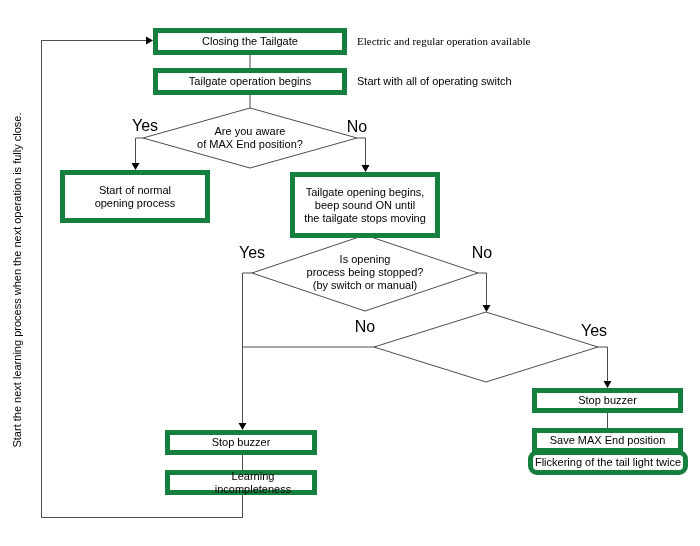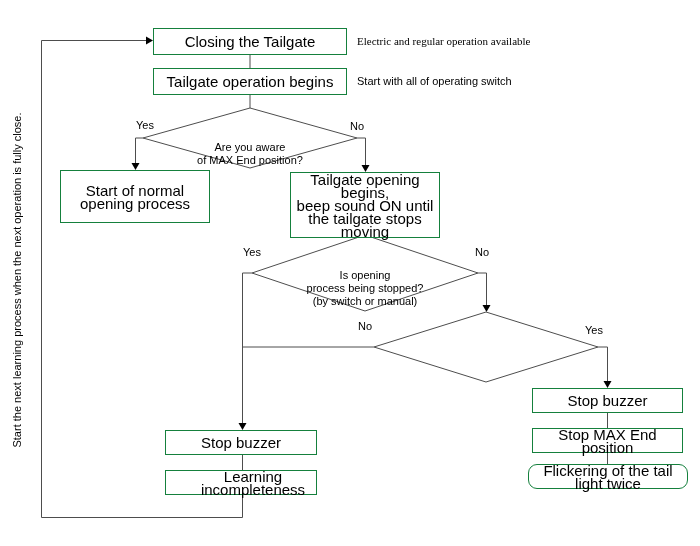--- a/index.html
+++ b/index.html
@@ -8,40 +8,39 @@
     width:700px;height:546px;
     background:#ffffff;
     font-family:"Liberation Sans","DejaVu Sans",sans-serif;
     color:#000;
     overflow:hidden;
   }
   #wires{position:absolute;left:0;top:0;width:700px;height:546px;}
   .box{
     position:absolute;
     box-sizing:border-box;
-    border:1px solid #15803d;
+    border:5px solid #15803d;
     background:#ffffff;
     display:flex;align-items:center;justify-content:center;
     text-align:center;
-    font-size:15px;line-height:13px;
+    font-size:11px;line-height:13px;
     white-space:pre-line;
   }
   .dtext{
     position:absolute;
     text-align:center;
     font-size:11px;line-height:13px;
     white-space:pre-line;
     pointer-events:none;
-    margin-top:16px;
   }
   .blabel{
     position:absolute;
     width:40px;
     text-align:center;
-    font-size:11px;line-height:13px;
+    font-size:16px;line-height:13px;
   }
   .note{
     position:absolute;
     font-size:11px;line-height:13px;
     white-space:nowrap;
   }
   .vnote{
     position:absolute;
     left:-183px;top:273px;
     width:400px;height:14px;
@@ -97,23 +96,23 @@
   <div class="box" style="left:290px;top:172px;width:150px;height:66px;">Tailgate opening begins,
 beep sound ON until
 the tailgate stops moving</div>
 
   <div class="box" style="left:165px;top:430px;width:152px;height:25px;">Stop buzzer</div>
 
   <div class="box" style="left:165px;top:470px;width:152px;height:25px;padding-left:24px;">Learning incompleteness</div>
 
   <div class="box" style="left:532px;top:388px;width:151px;height:25px;">Stop buzzer</div>
 
-  <div class="box" style="left:532px;top:428px;width:151px;height:25px;">Stop MAX End position</div>
+  <div class="box" style="left:532px;top:428px;width:151px;height:25px;">Save MAX End position</div>
 
-  <div class="box" style="left:528px;top:464px;width:160px;height:25px;border-radius:9px;">Flickering of the tail light twice</div>
+  <div class="box" style="left:528px;top:450px;width:160px;height:25px;border-radius:9px;">Flickering of the tail light twice</div>
 
   <div class="dtext" style="left:150px;top:125px;width:200px;">Are you aware
 of MAX End position?</div>
 
   <div class="dtext" style="left:265px;top:253px;width:200px;">Is opening
 process being stopped?
 (by switch or manual)</div>
 
 
   <div class="blabel" style="left:125px;top:119px;">Yes</div>

